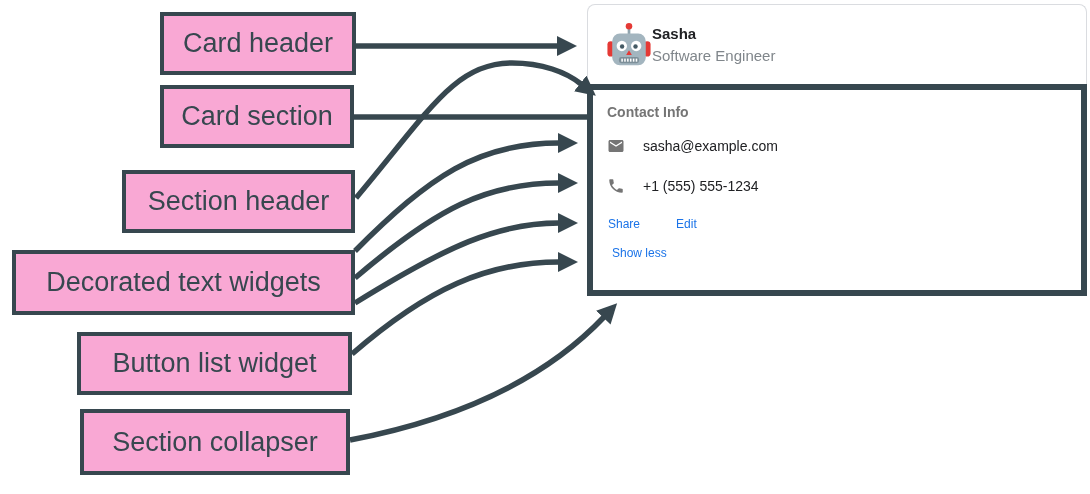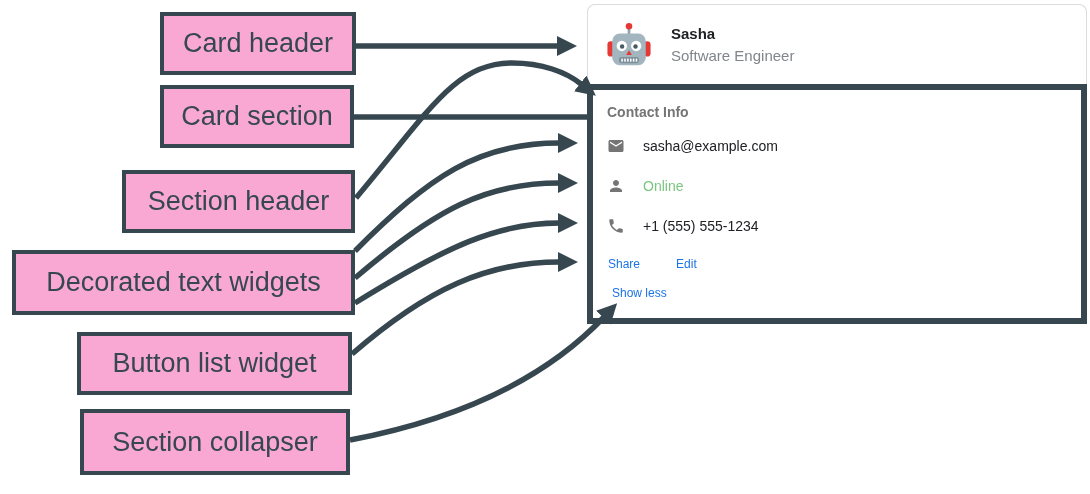--- a/index.html
+++ b/index.html
@@ -27,29 +27,29 @@
 
   
   #arrows{position:absolute;left:0;top:0;z-index:4;pointer-events:none;}
   #arrows path.shaft{fill:none;stroke:var(--annotation,#37474F);stroke-width:5.5;}
 
   
   .card{position:absolute;left:587px;top:4px;width:500px;height:316px;z-index:2;}
   .card-header{
     height:80px;background:#fff;border:1px solid var(--card-border,#DADCE0);
     border-bottom:none;border-radius:8px 8px 0 0;
-    display:flex;align-items:center;padding:0 16px 0 18px;gap:19px;
+    display:flex;align-items:center;padding:0 16px 0 18px;
   }
   .avatar{width:46px;height:48px;flex:0 0 auto;display:flex;align-items:center;}
   .hdr-text{display:flex;flex-direction:column;gap:5px;}
   .hdr-name{font-size:15px;font-weight:700;color:var(--text,#202124);}
   .hdr-role{font-size:15px;color:#80868B;}
 
   .card-section{
-    height:240px;background:#fff;border:6px solid var(--annotation,#37474F);
+    height:212px;background:#fff;border:6px solid var(--annotation,#37474F);
     padding:12px 14px 0 14px;position:relative;
   }
   .section-title{font-size:14px;font-weight:700;color:var(--muted,#757575);line-height:16px;margin-top:2px;}
   .rows{margin-top:6px;}
   .row{height:40px;display:flex;align-items:center;}
   .row .ricon{width:18px;height:18px;flex:0 0 auto;margin-right:18px;display:flex;align-items:center;justify-content:center;}
   .row .rtext{font-size:14px;color:var(--text,#202124);}
   .row .rtext.status-online{color:var(--online,#7BC67E);}
   .btn-row{margin-top:9px;display:flex;align-items:center;}
   .txt-btn{font-size:12px;font-weight:500;color:var(--link,#1A73E8);cursor:pointer;line-height:18px;}
@@ -141,28 +141,20 @@
         <span class="ricon">
           <svg width="18" height="18" viewBox="0 0 24 24">
               <path class="gfill" d="M20 4H4c-1.1 0-2 .9-2 2v12c0 1.1.9 2 2 2h16c1.1 0 2-.9 2-2V6c0-1.1-.9-2-2-2zm0 4l-8 5-8-5V6l8 5 8-5v2z"></path>
             </svg>
         </span>
         <span class="rtext">sasha@example.com</span>
       </div>
       <div class="row">
         <span class="ricon">
           <svg width="18" height="18" viewBox="0 0 24 24">
-              <path class="gfill" d="M12 12c2.21 0 4-1.79 4-4s-1.79-4-4-4-4 1.79-4 4 1.79 4 4 4zm0 2c-2.67 0-8 1.34-8 4v2h16v-2c0-2.66-5.33-4-8-4z"></path>
-            </svg>
-        </span>
-        <span class="rtext status-online">Online</span>
-      </div>
-      <div class="row">
-        <span class="ricon">
-          <svg width="18" height="18" viewBox="0 0 24 24">
               <path class="gfill" d="M6.62 10.79c1.44 2.83 3.76 5.14 6.59 6.59l2.2-2.2c.27-.27.67-.36 1.02-.24 1.12.37 2.33.57 3.57.57.55 0 1 .45 1 1V20c0 .55-.45 1-1 1-9.39 0-17-7.61-17-17 0-.55.45-1 1-1h3.5c.55 0 1 .45 1 1 0 1.25.2 2.45.57 3.57.11.35.03.74-.25 1.02l-2.2 2.2z"></path>
             </svg>
         </span>
         <span class="rtext">+1 (555) 555-1234</span>
       </div>
     </div>
 
     <div class="btn-row">
       <span class="txt-btn btn-share">Share</span>
       <span class="txt-btn">Edit</span>

